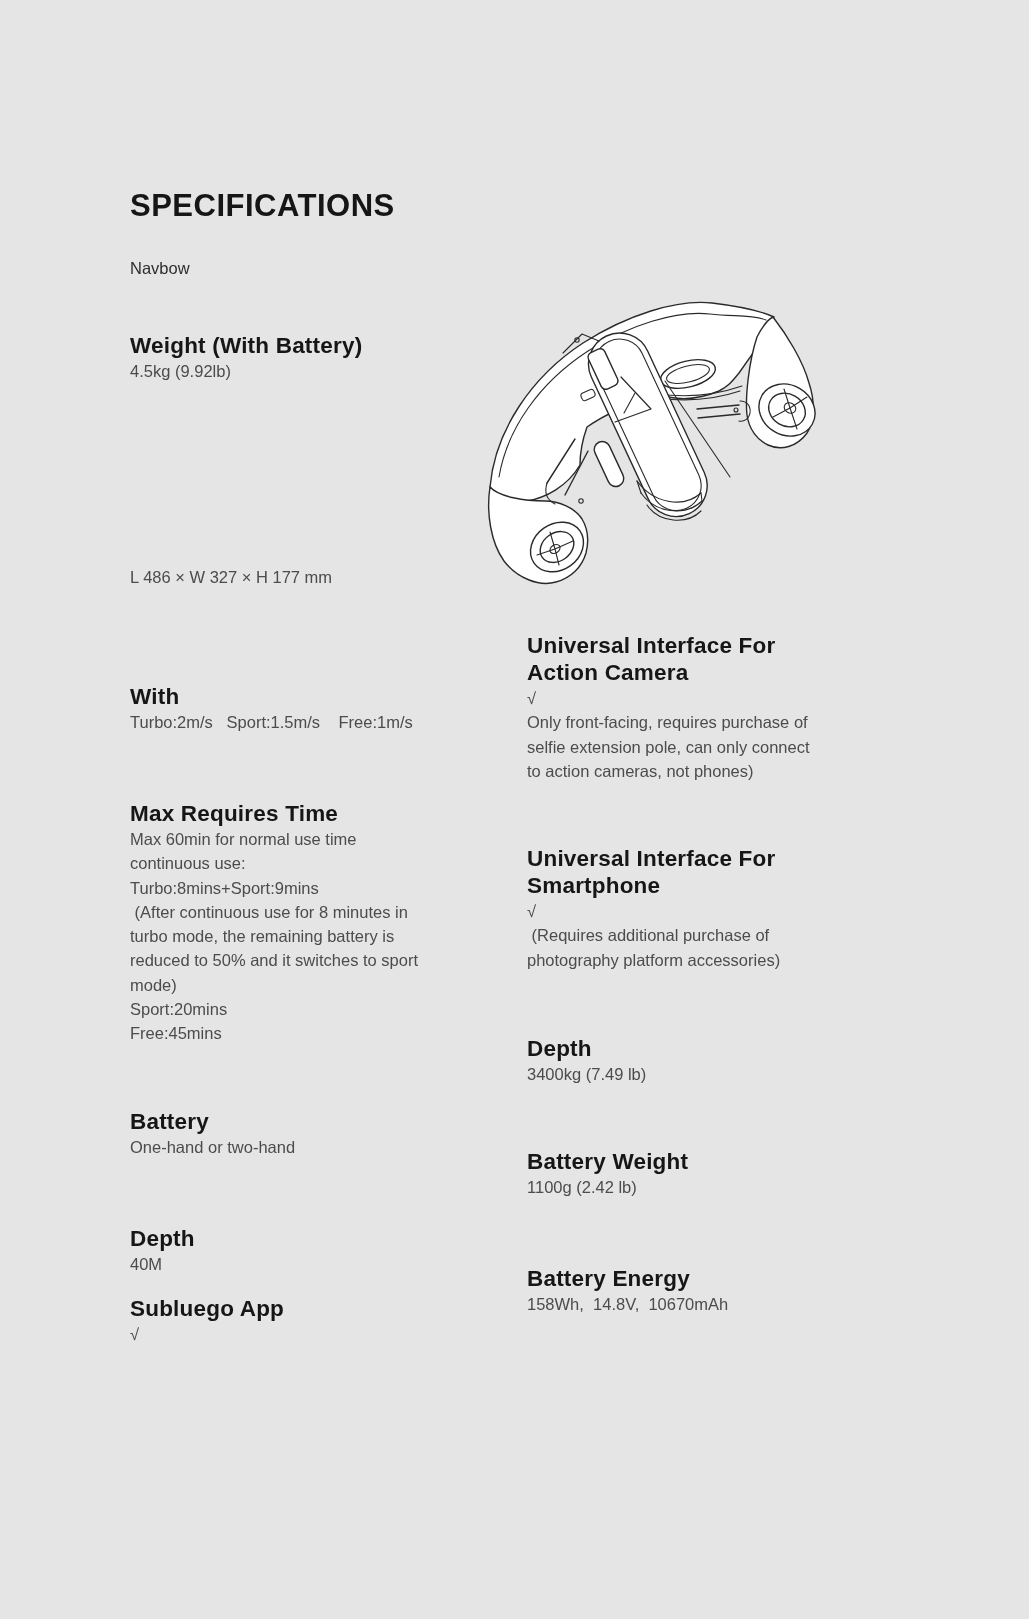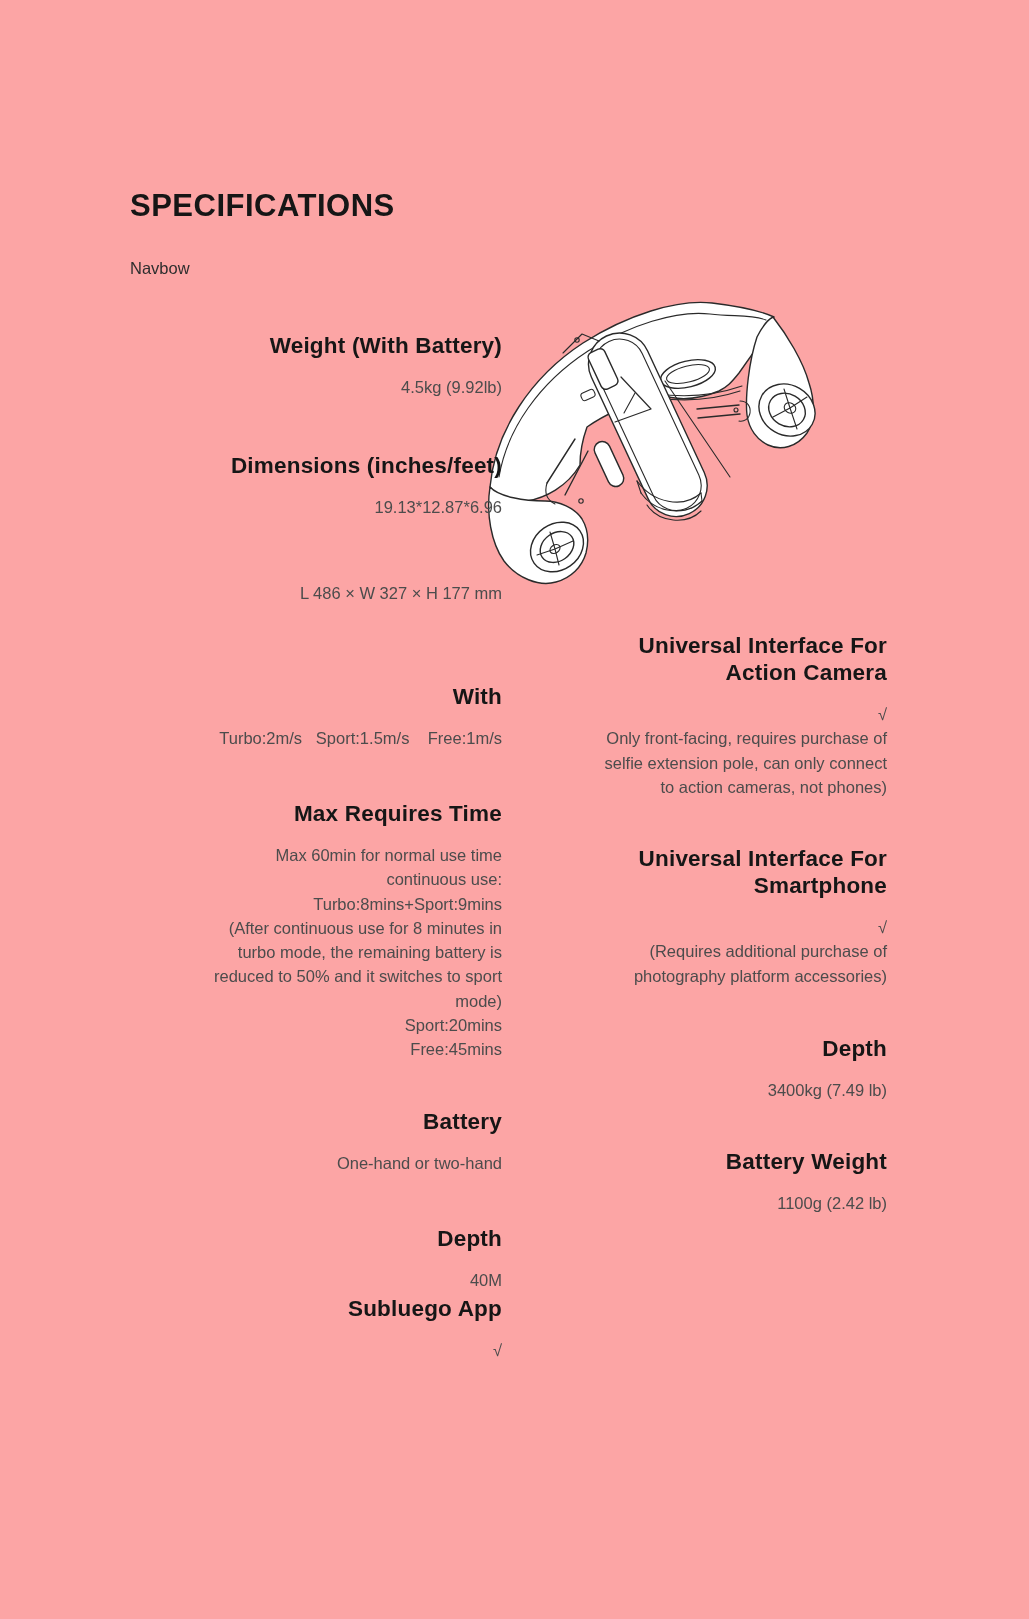--- a/index.html
+++ b/index.html
@@ -1,20 +1,20 @@
 <!DOCTYPE html>
 <html><head>
 <meta charset="utf-8">
 <style>
   html,body{margin:0;padding:0;background:#ffffff;}
   .page{
     position:relative;
     width:1029px;
     height:1619px;
-    background:#fca5a5;
+    background:#e5e5e5;
     font-family:"Liberation Sans", sans-serif;
     color:#1b1b1b;
     overflow:hidden;
   }
   .title{
     position:absolute;
     left:130px; top:189px;
     font-size:31px;
     font-weight:bold;
     letter-spacing:0.5px;
@@ -22,32 +22,32 @@
     line-height:1.1;
   }
   .subtitle{
     position:absolute;
     left:130px; top:233px;
     font-size:16.5px;
     color:#2e2e2e;
     line-height:1.3;
     margin-top:25px;
   }
-  .spec{position:absolute;text-align:right;}
+  .spec{position:absolute;}
   .spec h2{
     margin:0;
     font-size:22.5px;
     font-weight:bold;
     color:#161616;
     line-height:1.2;
     letter-spacing:0.2px;
     white-space:pre-line;
   }
   .spec p{
-    margin:16px 0 0 0;
+    margin:0 0 0 0;
     font-size:16.5px;
     color:#4c4c4c;
     line-height:1.47;
     white-space:pre-wrap;
   }
   .col-left{left:130px;width:372px;}
   .col-right{left:527px;width:360px;}
   .illustration{
     position:absolute;
     left:487px; top:301px;
@@ -125,24 +125,20 @@
       <path stroke-width="1.2" d="M154,192 C168,212 198,216 215,200"></path>
       <path stroke-width="1.1" d="M160,204 C172,222 200,224 214,210"></path>
       <path stroke-width="1.1" d="M150,180 L154,192 M214,192 L215,200"></path>
     </svg>
   </div>
 
   <section class="spec col-left" style="top:332px">
     <h2>Weight (With Battery)</h2>
     <p>4.5kg (9.92lb)</p>
   </section>
-  <section class="spec col-left" style="top:452px">
-    <h2>Dimensions (inches/feet)</h2>
-    <p>19.13*12.87*6.96</p>
-  </section>
   <section class="spec col-left" style="top:565px">
     <p>L 486 × W 327 × H 177 mm</p>
   </section>
   <section class="spec col-left" style="top:683px">
     <h2>With</h2>
     <p>Turbo:2m/s   Sport:1.5m/s    Free:1m/s</p>
   </section>
   <section class="spec col-left" style="top:800px">
     <h2>Max Requires Time</h2>
     <p>Max 60min for normal use time
@@ -184,14 +180,18 @@
 photography platform accessories)</p>
   </section>
   <section class="spec col-right" style="top:1035px">
     <h2>Depth</h2>
     <p>3400kg (7.49 lb)</p>
   </section>
   <section class="spec col-right" style="top:1148px">
     <h2>Battery Weight</h2>
     <p>1100g (2.42 lb)</p>
   </section>
+  <section class="spec col-right" style="top:1265px">
+    <h2>Battery Energy</h2>
+    <p>158Wh,  14.8V,  10670mAh</p>
+  </section>
 
 </div>
 
 </body></html>

